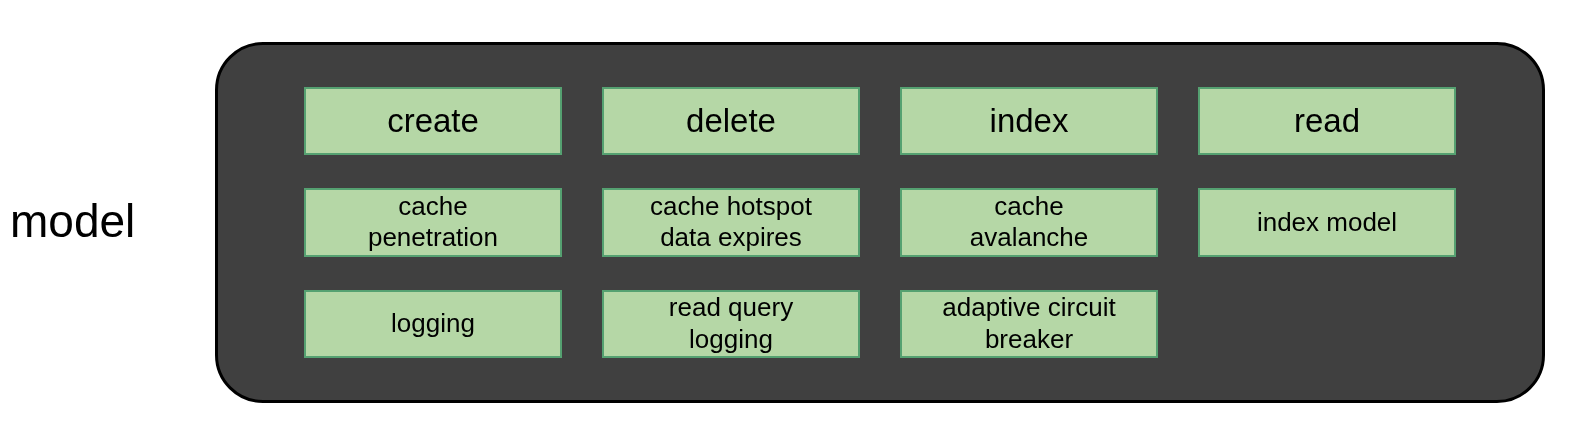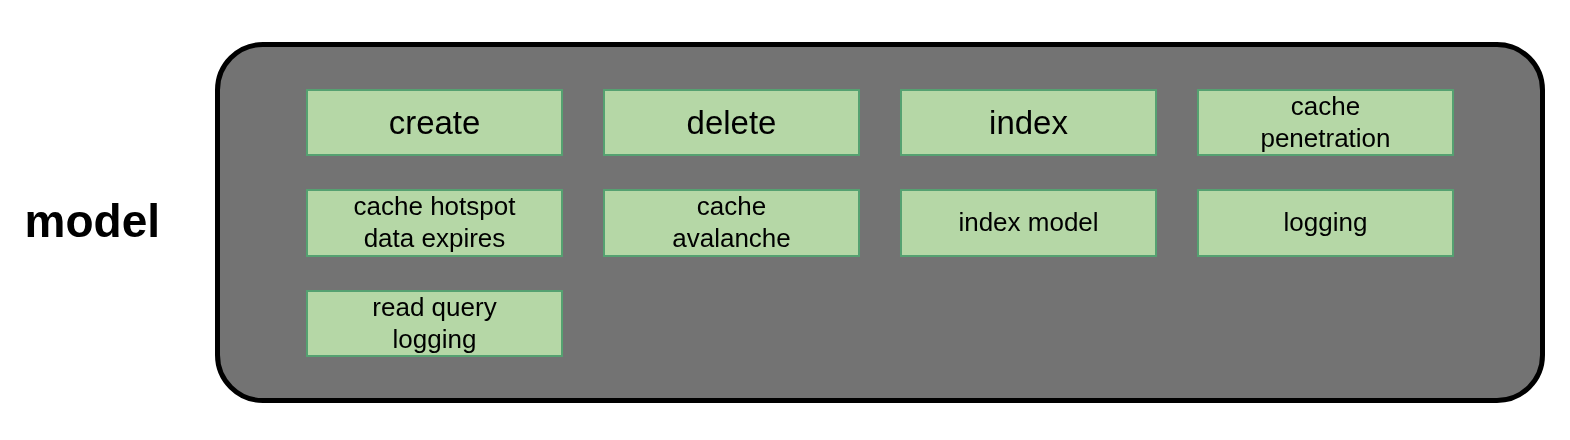--- a/index.html
+++ b/index.html
@@ -13,32 +13,31 @@
     overflow: hidden;
   }
   .model-label {
     position: absolute;
     left: 10px;
     top: 196px;
     width: 150px;
     font-size: 46px;
     line-height: 1.1;
     color: #000000;
-    text-align: right;
-    font-weight: bold;
+    text-align: left;
   }
   .group-container {
     position: absolute;
     left: 215px;
     top: 42px;
     width: 1330px;
     height: 361px;
     box-sizing: border-box;
-    background: #737373;
-    border: 5px solid #000000;
+    background: #404040;
+    border: 3px solid #000000;
     border-radius: 48px;
     display: grid;
     grid-template-columns: repeat(4, 1fr);
     grid-template-rows: repeat(3, 1fr);
     column-gap: 40px;
     row-gap: 33px;
     padding: 42px 86px;
   }
   .cell {
     box-sizing: border-box;
@@ -60,26 +59,29 @@
 </head>
 <body>
 
 <div class="model-label">model</div>
 
 <div class="group-container">
 
   <div class="cell header">create</div>
   <div class="cell header">delete</div>
   <div class="cell header">index</div>
+  <div class="cell header">read</div>
 
   <div class="cell">cache
 penetration</div>
   <div class="cell">cache hotspot
 data expires</div>
   <div class="cell">cache
 avalanche</div>
   <div class="cell">index model</div>
 
   <div class="cell">logging</div>
   <div class="cell">read query
 logging</div>
+  <div class="cell">adaptive circuit
+breaker</div>
 
 </div>
 
 </body></html>

